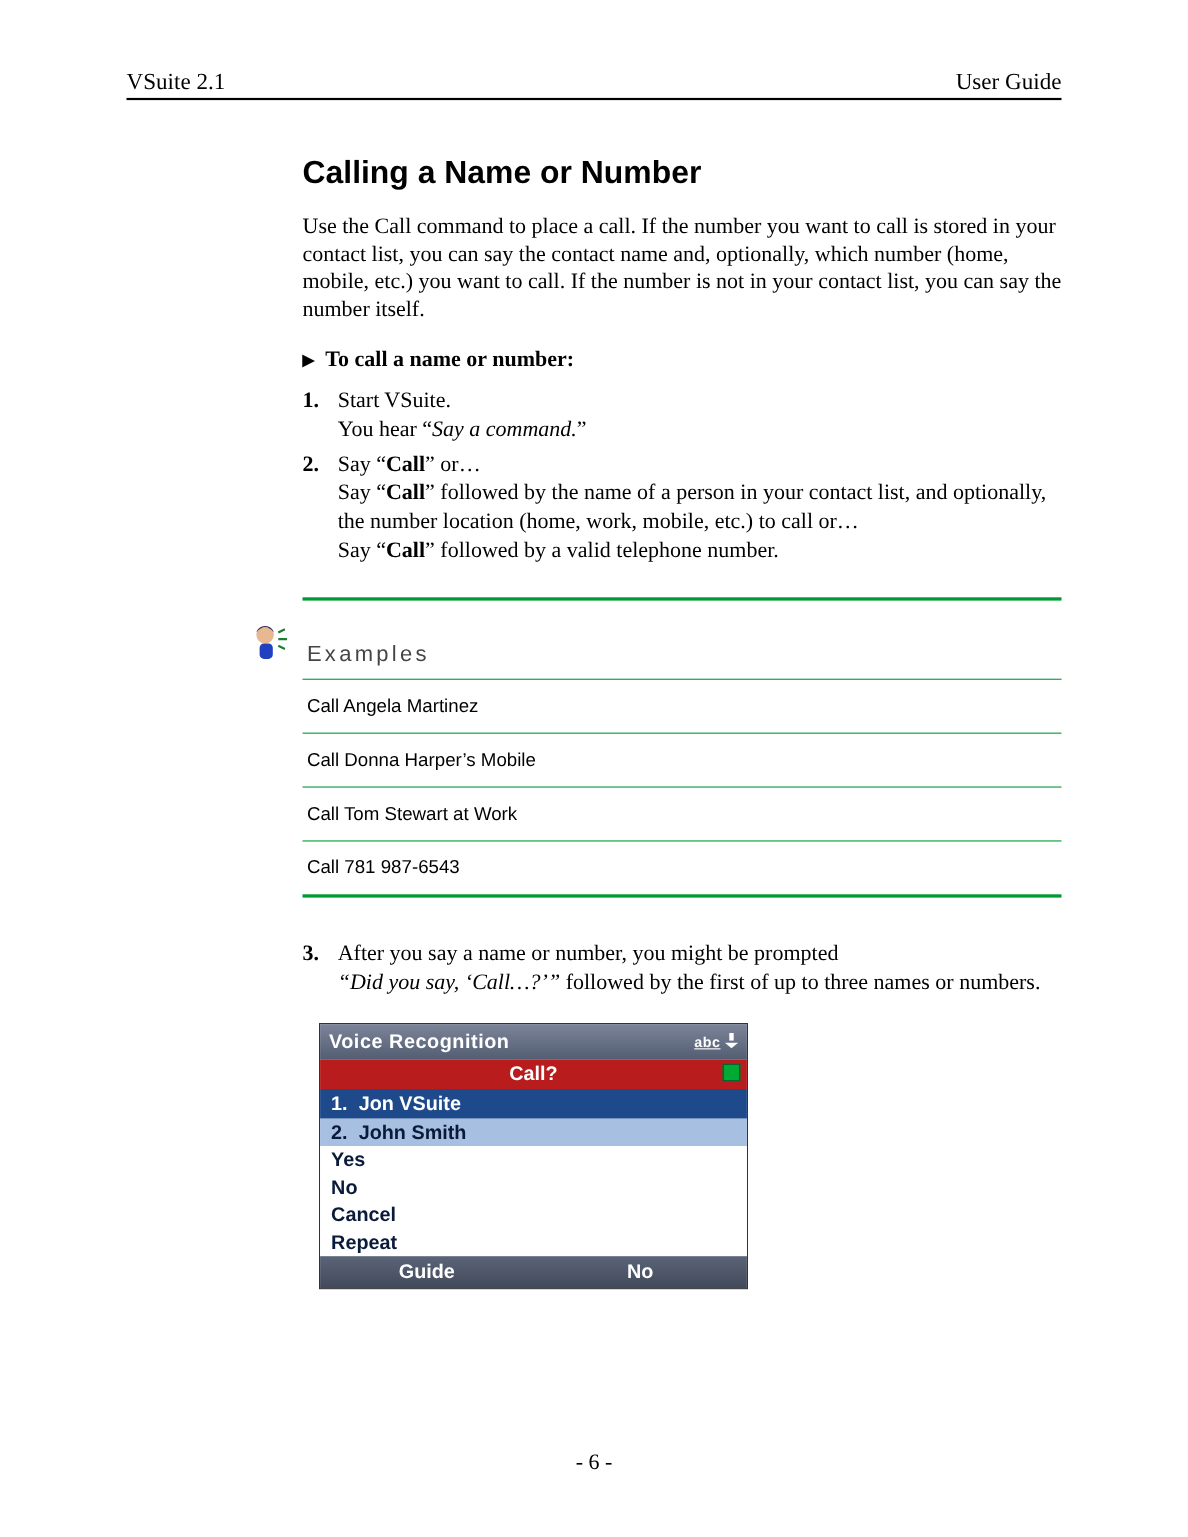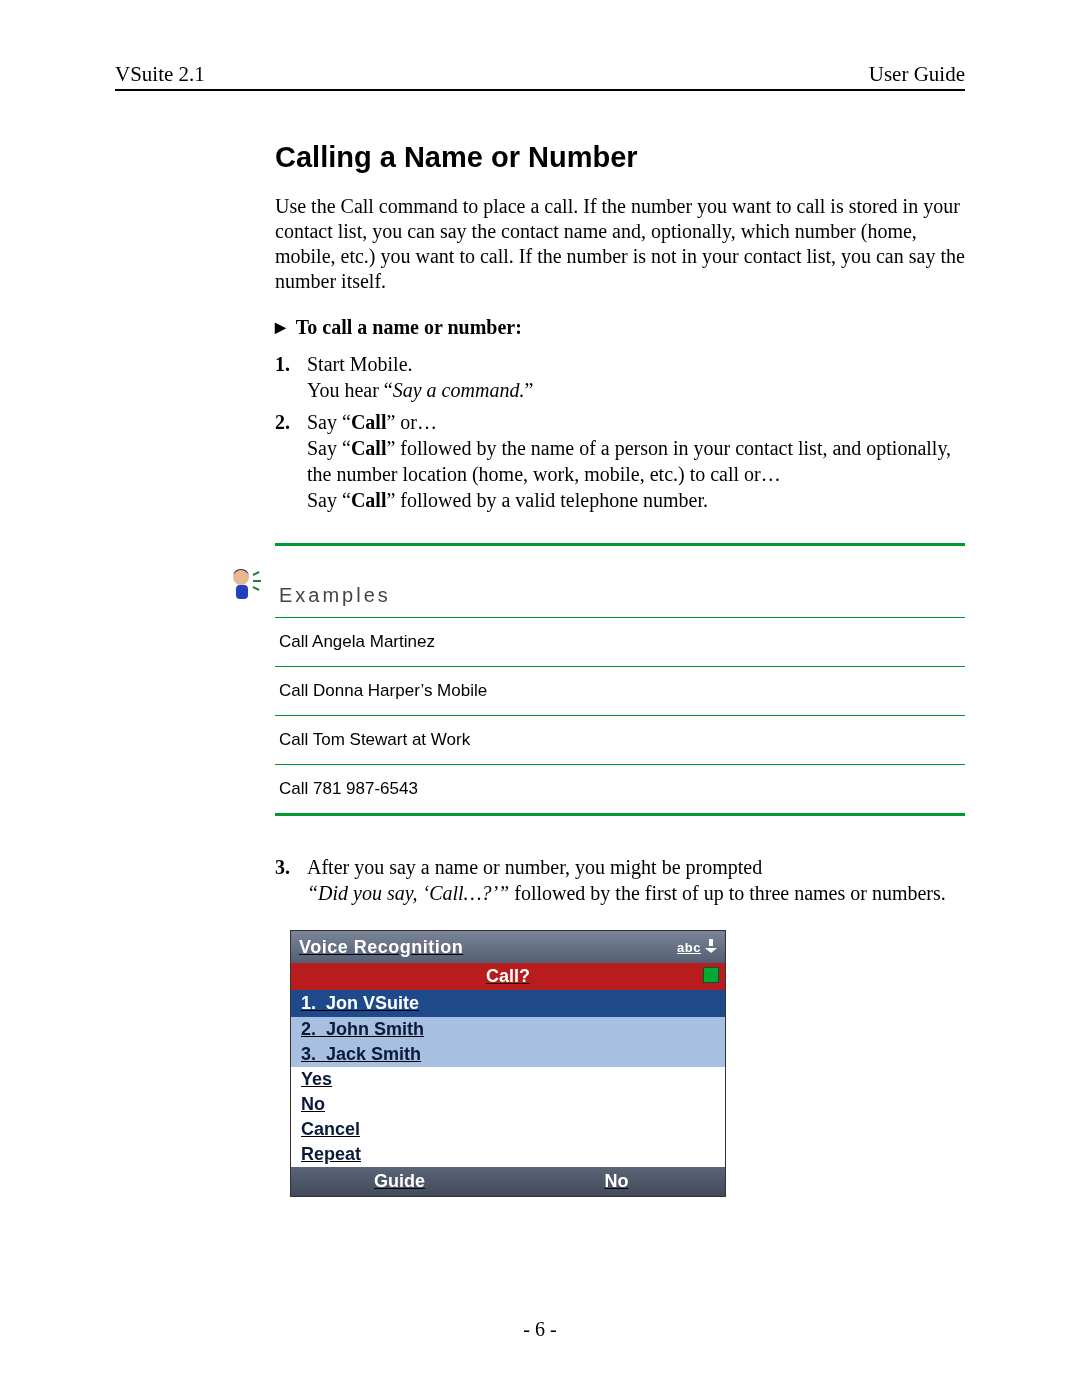--- a/index.html
+++ b/index.html
@@ -101,26 +101,25 @@
     padding: 14px 4px;
     border-bottom: 1px solid #009a33;
   }
   .example-row:last-child {
     border-bottom: none;
   }
 
   
   .phone {
     margin: 21px 0 0 15px;
-    width: 436px;
+    width: 390px;
     font-family: Arial, Helvetica, sans-serif;
     font-size: 18px;
     border: 1px solid #333;
     box-sizing: border-box;
-    text-decoration: underline;
   }
   .phone .titlebar {
     background: linear-gradient(#7b8498, #545e73);
     color: #fff;
     font-weight: bold;
     padding: 6px 8px 5px 8px;
     display: flex;
     justify-content: space-between;
     align-items: center;
     letter-spacing: 0.5px;
@@ -213,21 +212,21 @@
 
     <div class="proc-head">
       <span class="tri">▶</span>
       <span>To call a name or number:</span>
     </div>
 
     <ol class="steps">
       <li>
         <span class="num">1.</span>
         <span>
-          <span>Start Mobile.</span><br>
+          <span>Start VSuite.</span><br>
           <span>You hear “</span><span class="italic">Say a command.</span><span>”</span>
         </span>
       </li>
       <li>
         <span class="num">2.</span>
         <span>
           <span>Say “</span><span class="bold">Call</span><span>” or…</span><br>
           <span>Say “</span><span class="bold">Call</span><span>” followed by the name of a person in your contact list, and optionally, the number location (home, work, mobile, etc.) to call or…</span><br>
           <span>Say “</span><span class="bold">Call</span><span>” followed by a valid telephone number.</span>
         </span>
@@ -278,23 +277,20 @@
       <div class="promptbar">
         <span>Call?</span>
         <span class="sound-icon"></span>
       </div>
       <div class="selected">
         <span>1.</span>&nbsp;&nbsp;<span>Jon VSuite</span>
       </div>
       <div class="cand">
         <span>2.</span>&nbsp;&nbsp;<span>John Smith</span>
       </div>
-      <div class="cand">
-        <span>3.</span>&nbsp;&nbsp;<span>Jack Smith</span>
-      </div>
       <div class="opts">
         <div class="opt">Yes</div>
         <div class="opt">No</div>
         <div class="opt">Cancel</div>
         <div class="opt">Repeat</div>
       </div>
       <div class="softkeys">
         <div class="sk">Guide</div>
         <div class="sk">No</div>
       </div>

